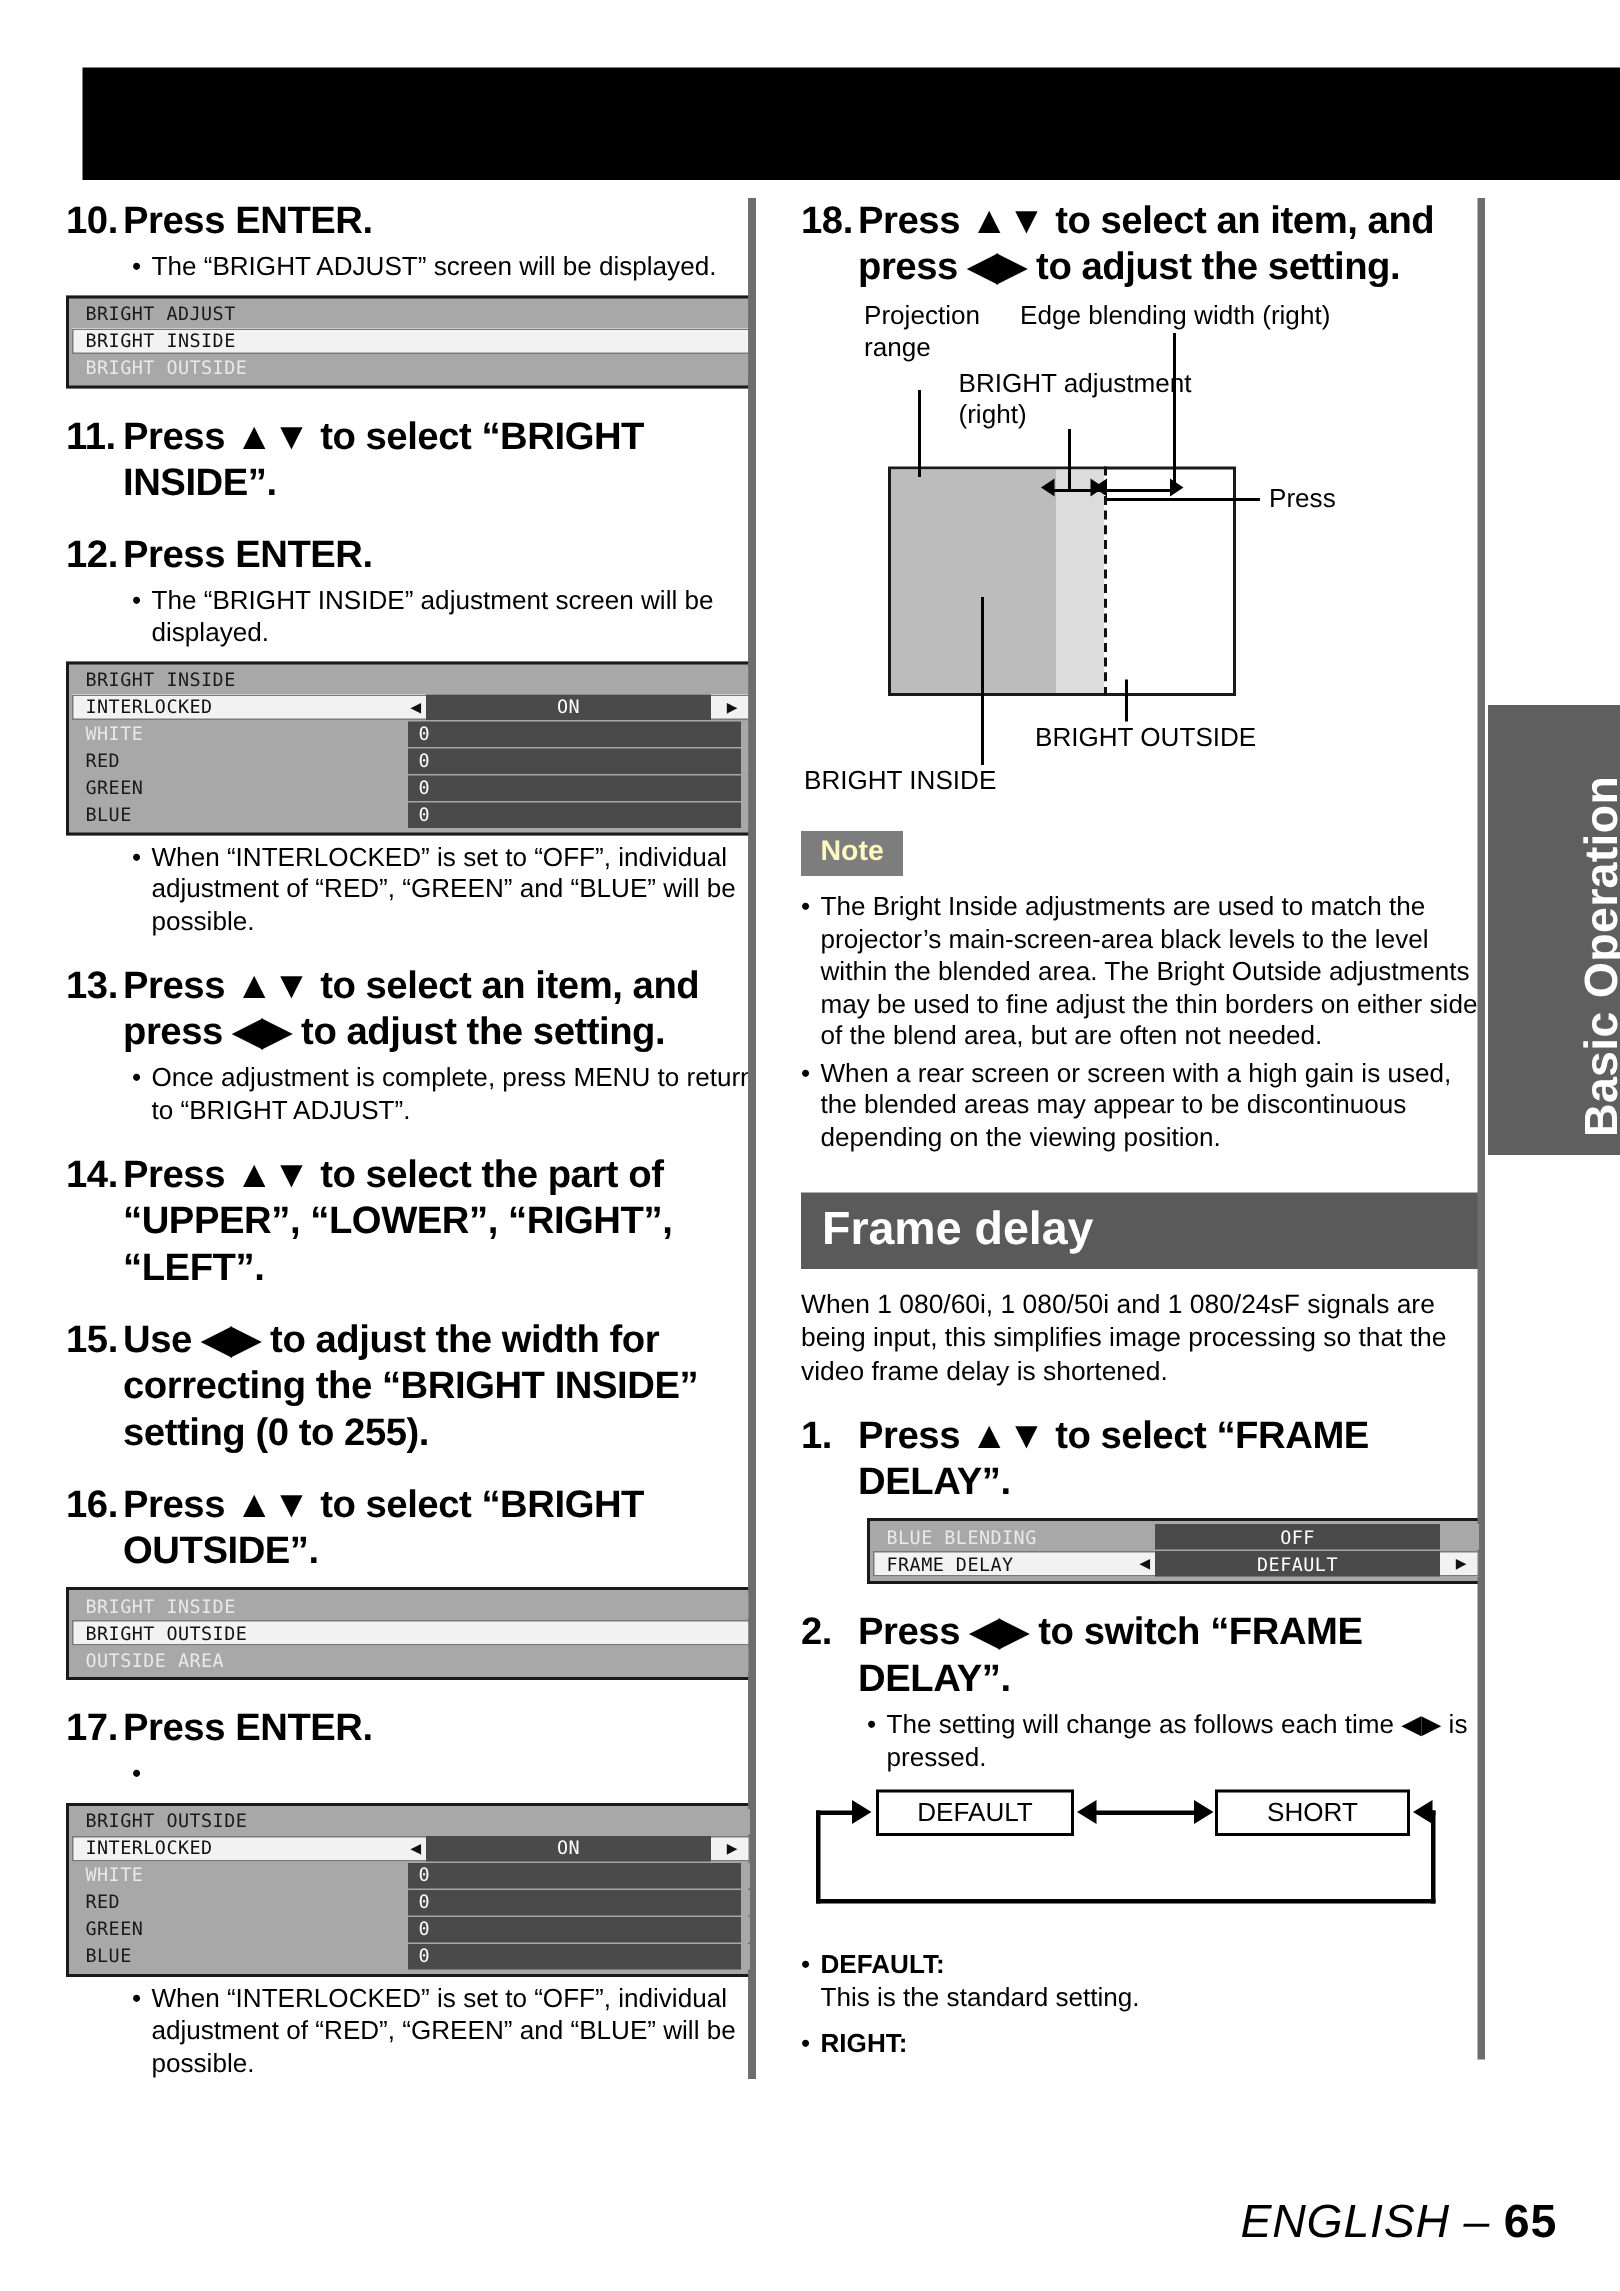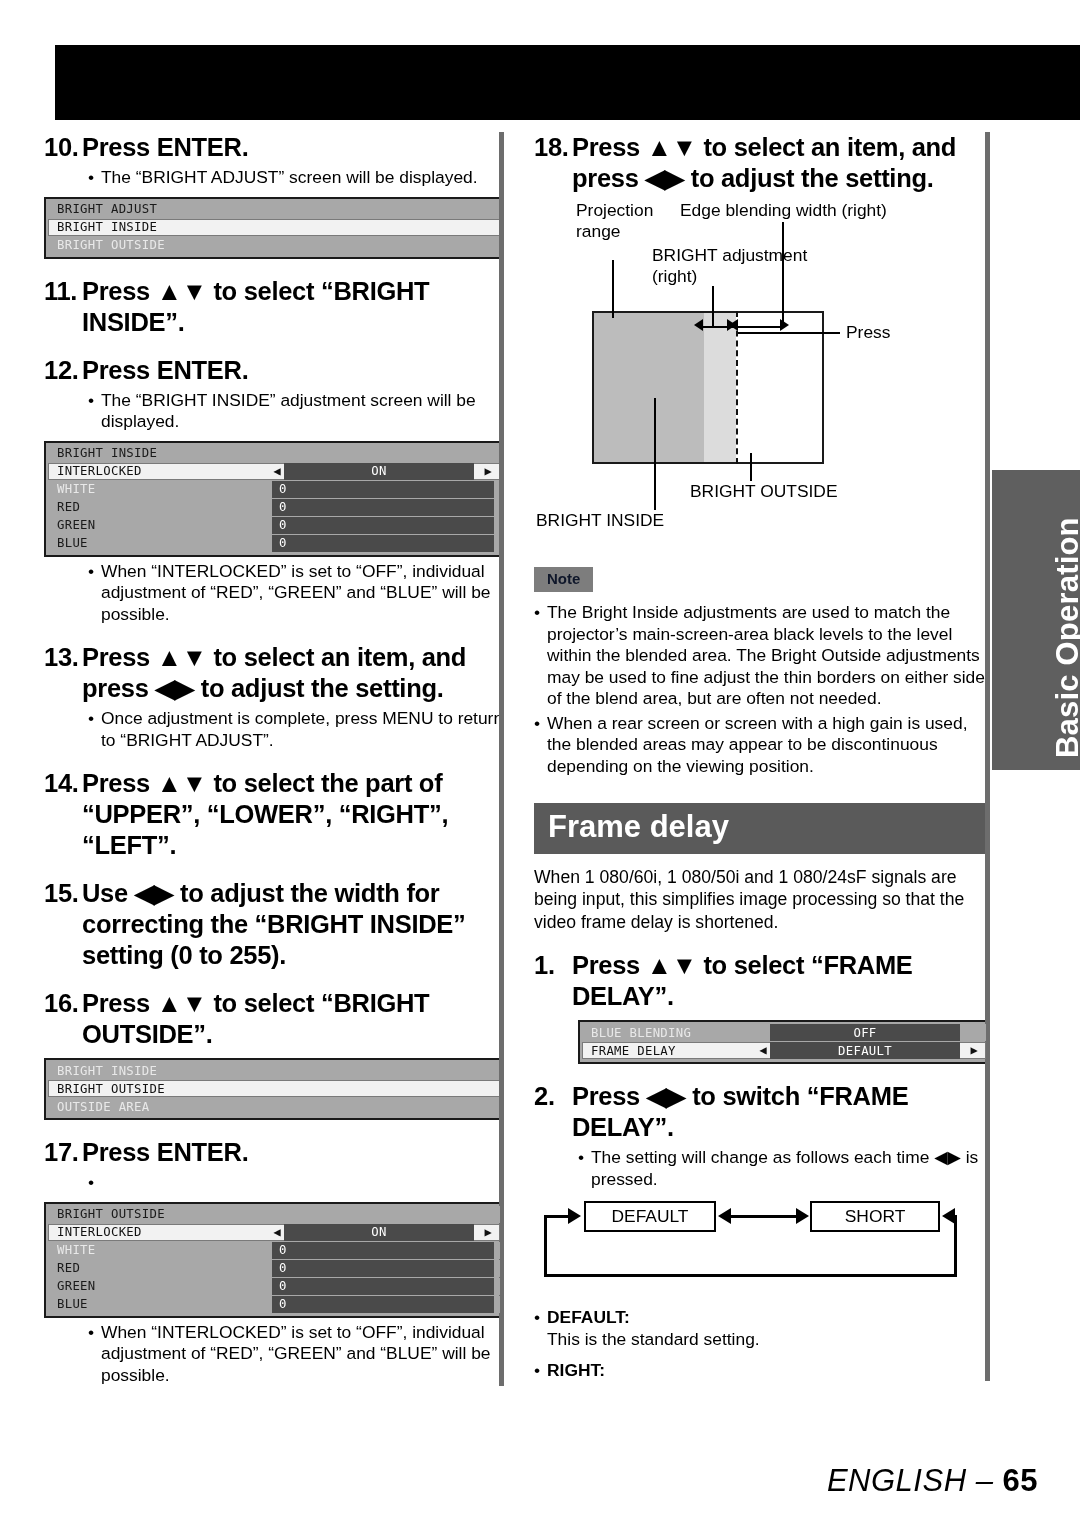--- a/index.html
+++ b/index.html
@@ -122,25 +122,25 @@
     font-weight: bold;
     padding: 6px 14px 9px 14px;
     margin-top: 26px;
     margin-bottom: 12px;
   }
 
   
   .note-badge {
     display: inline-block;
     background: #7d7d7d;
-    color: #0f172a;
-    font-size: 15px;
+    color: #fef9c3;
+    font-size: 19px;
     font-weight: bold;
     padding: 3px 13px 5px 13px;
-    margin-top: 24px;
+    margin-top: 11px;
     margin-bottom: 7px;
   }
 
   
   .diagram { position: relative; width: 456px; height: 345px; margin-top: 4px; }
   .diag-lbl {
     position: absolute;
     font-size: 17.4px;
     line-height: 21px;
     white-space: pre;
@@ -354,21 +354,21 @@
       <div class="num">18.</div>
       <div class="txt">Press ▲▼ to select an item, and press ◀▶ to adjust the setting.</div>
     </div>
 
     
     <div class="diagram">
 
       <div class="diag-lbl" style="left:42px; top:2px;">Projection
 range</div>
       <div class="diag-lbl" style="left:146px; top:2px;">Edge blending width (right)</div>
-      <div class="diag-lbl" style="left:118px; top:47px;">BRIGHT adjustment
+      <div class="diag-lbl" style="left:105px; top:47px;">BRIGHT adjustment
 (right)</div>
       <div class="diag-lbl" style="left:312px; top:124px;">Press</div>
       <div class="diag-lbl" style="left:156px; top:283px;">BRIGHT OUTSIDE</div>
       <div class="diag-lbl" style="left:2px; top:312px;">BRIGHT INSIDE</div>
 
       <div class="rect-outer" style="left:58px; top:113px; width:232px; height:153px;"></div>
 
       <div class="fill-mid" style="left:60px; top:115px; width:110px; height:149px;"></div>
 
       <div class="fill-light" style="left:170px; top:115px; width:32px; height:149px;"></div>

